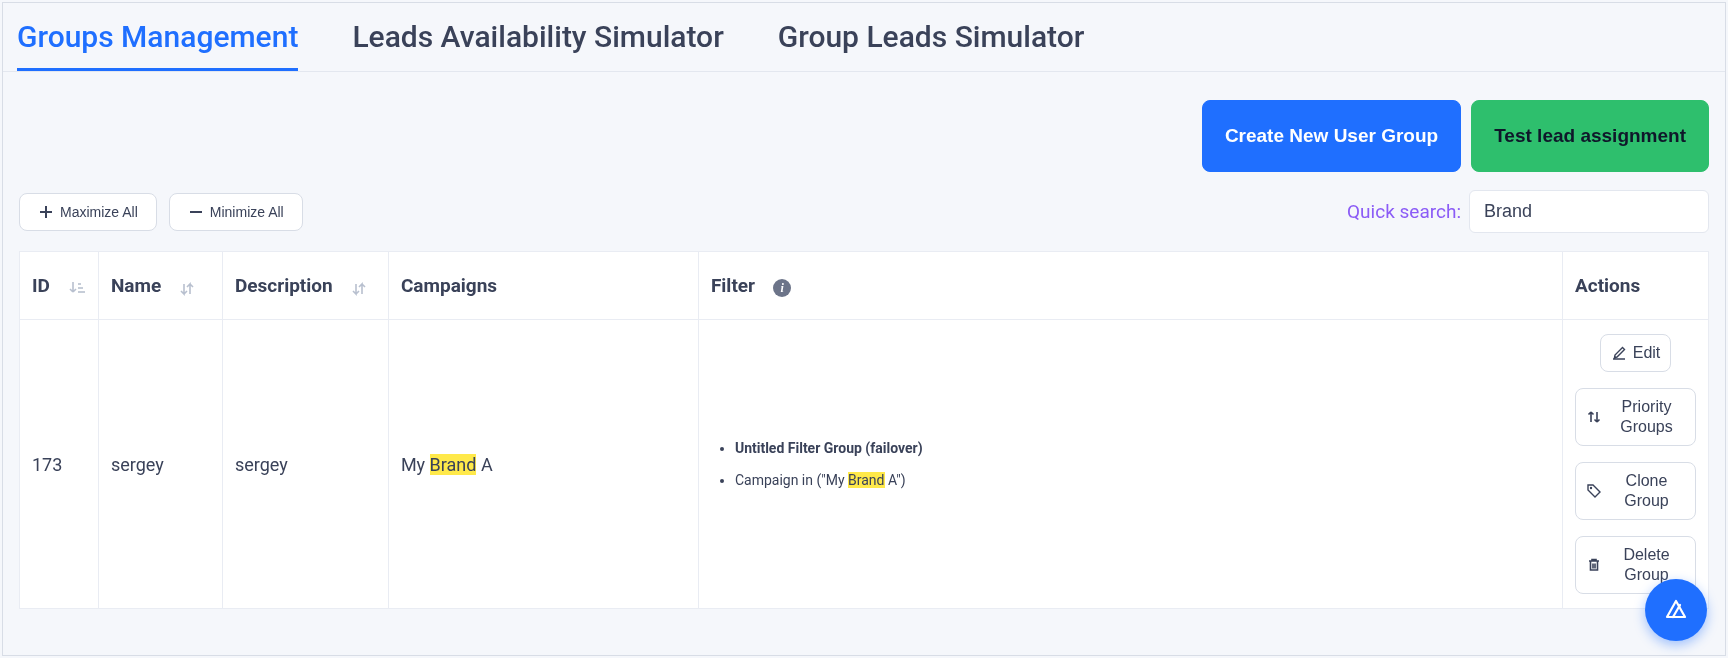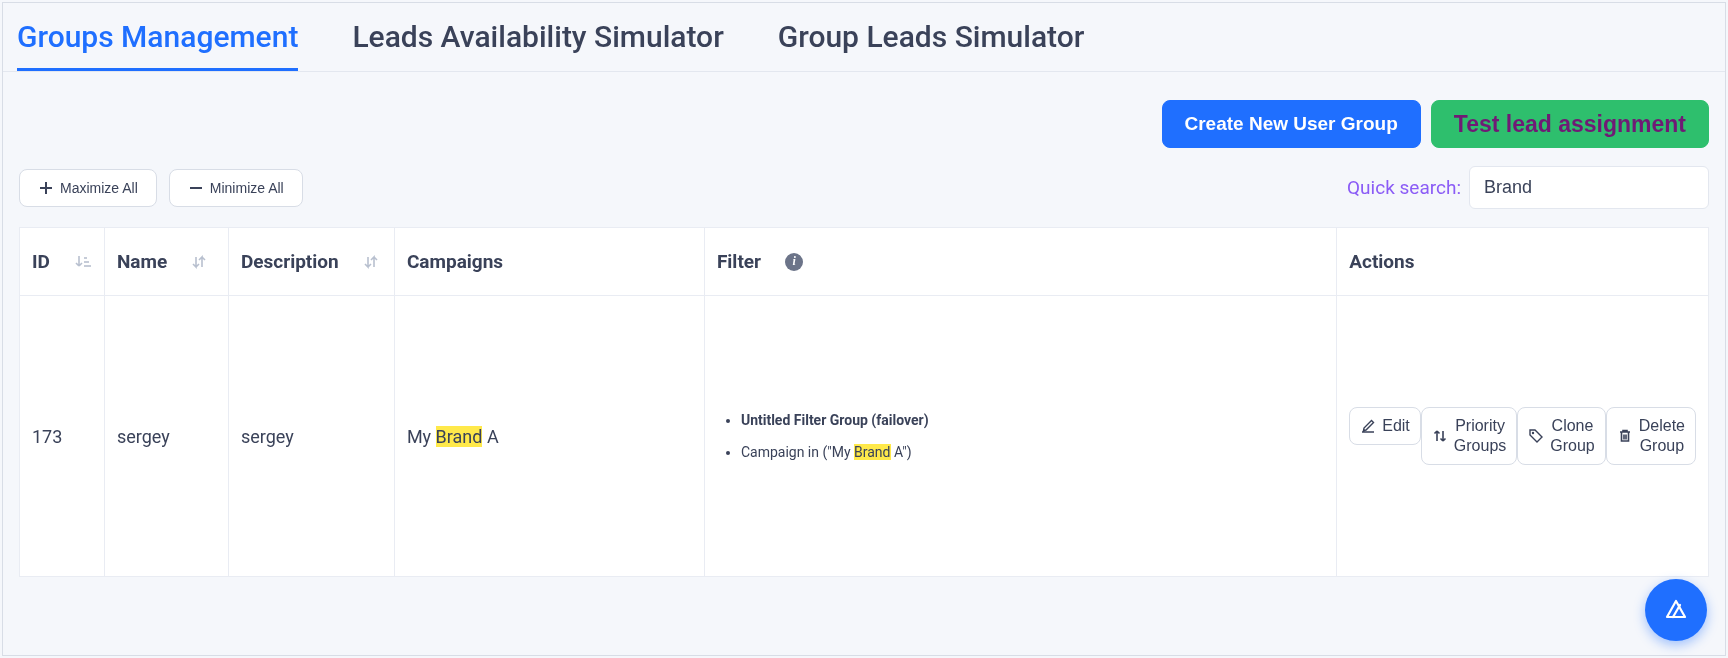--- a/index.html
+++ b/index.html
@@ -44,21 +44,21 @@
     border: 1px solid #d8dde6;
     background: #fff;
     border-radius: 8px;
     padding: 10px 18px;
     font-size: 14px;
     font-weight: 500;
     cursor: pointer;
     color: #3a4259;
   }
   .btn-primary { background: #1f6fff; color: #fff; border-color: #1f6fff; font-size: 19px; padding: 12px 22px; font-weight: 600;}
-  .btn-success { background: #2ebf6d; color: #701a75; border-color: #2ebf6d; font-size: 23px; padding: 0 22px; font-weight: 600;}
+  .btn-success { background: #2ebf6d; color: #0f172a; border-color: #2ebf6d; font-size: 19px; padding: 24px 22px; font-weight: 600;}
   
   .toolbar {
     display: flex;
     align-items: center;
     justify-content: space-between;
     padding: 18px 16px 18px 16px;
   }
   .toolbar-left { display: flex; gap: 12px; }
   .search-wrap { display: flex; align-items: center; gap: 8px; }
   .search-label { font-size: 19px; color: #8b5cf6; }
@@ -84,21 +84,21 @@
     text-align: left;
     font-size: 19px;
     font-weight: 700;
     color: #3a4259;
     padding: 22px 12px;
     border-bottom: 1px solid #e9ecf3;
     border-right: 1px solid #e9ecf3;
     vertical-align: middle;
   }
   th:last-child { border-right: none; }
-  .th-inner { display: flex; align-items: center; gap: 24px; }
+  .th-inner { display: flex; align-items: flex-end; gap: 18px; }
   .sort-icon { color: #b8c0cf; display: inline-flex; }
   .info-icon {
     display: inline-flex;
     width: 18px; height: 18px;
     border-radius: 50%;
     background: #6c7489;
     color: #fff;
     align-items: center; justify-content: center;
     font-size: 12px;
     font-weight: bold;
@@ -113,21 +113,21 @@
     color: #3a4259;
   }
   td:last-child { border-right: none; }
   tbody tr td { height: 280px; }
   .highlight { background: #ffe94a; }
   ul.filter-list { list-style: disc; padding-left: 24px; }
   ul.filter-list li { margin: 16px 0; font-size: 14px; }
   ul.filter-list li .bold { font-weight: 700; }
   
   .actions-col { width: 145px; }
-  .action-buttons { display: flex; gap: 0; align-items: flex-start; }
+  .action-buttons { display: flex; flex-direction: column; gap: 16px; align-items: center; }
   .action-btn {
     border: 1px solid #d8dde6;
     background: #fff;
     border-radius: 8px;
     padding: 8px 10px;
     font-size: 16px;
     font-weight: 500;
     cursor: pointer;
     color: #3a4259;
     display: flex;

